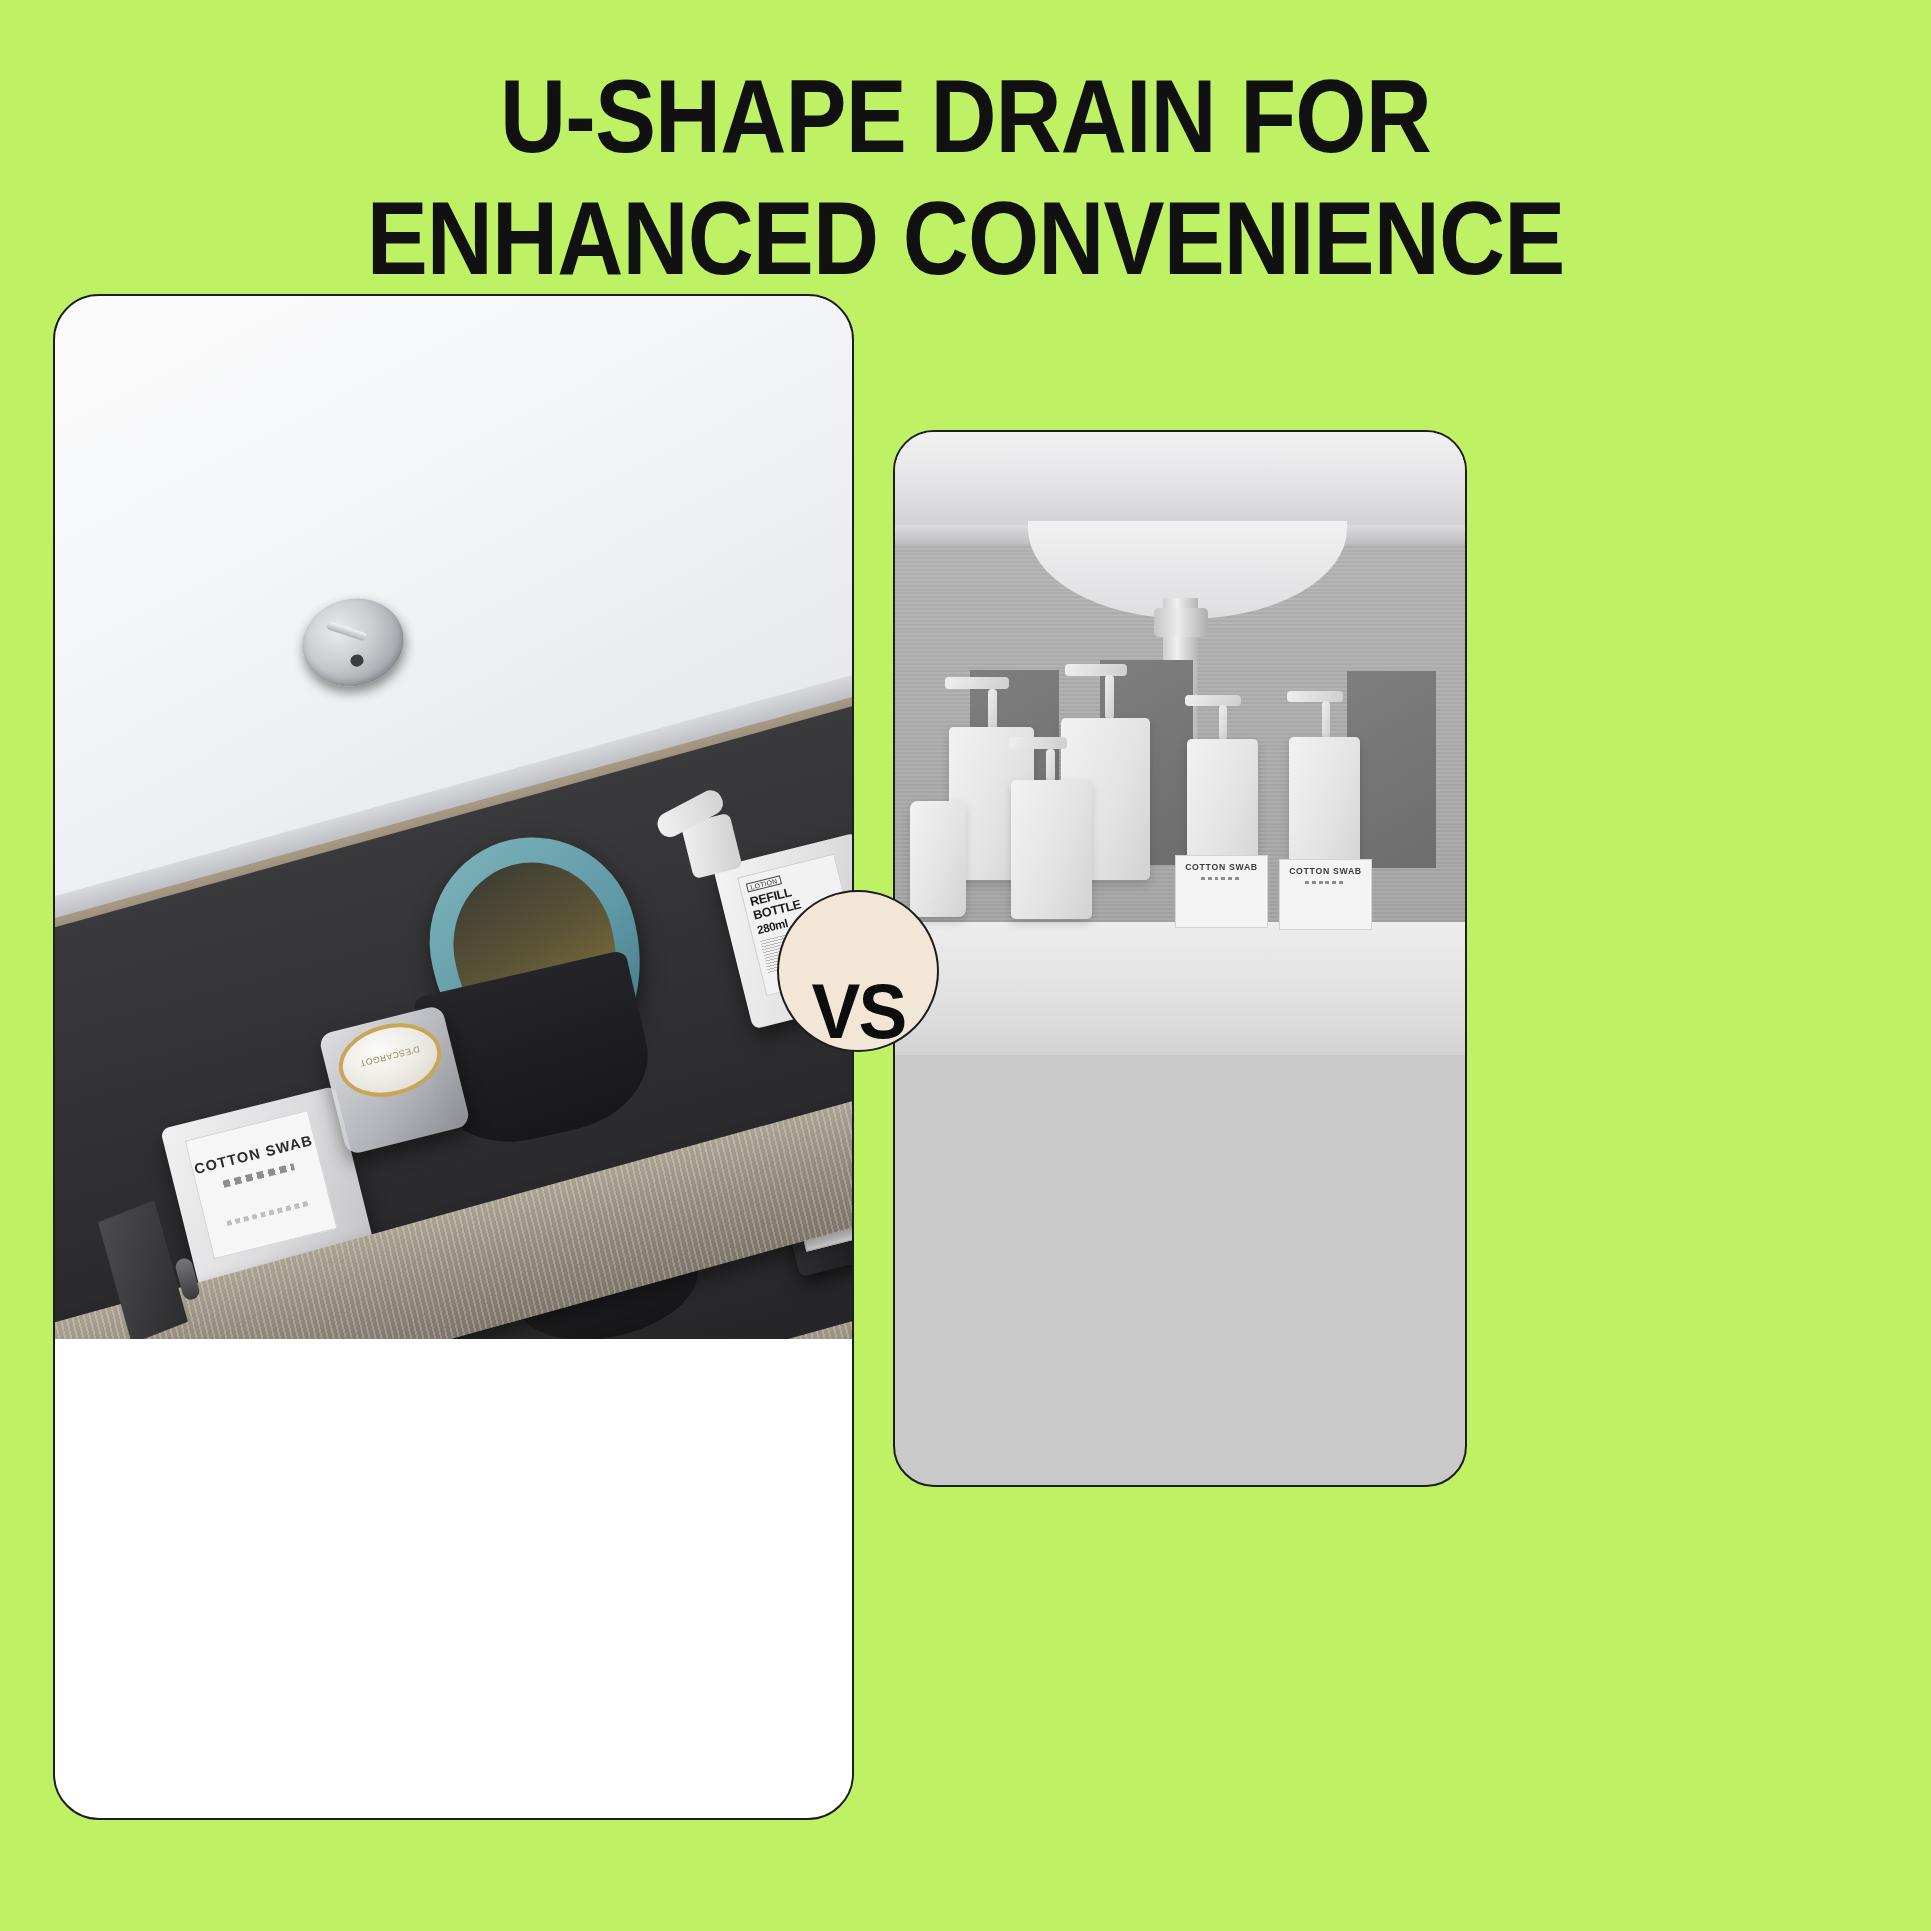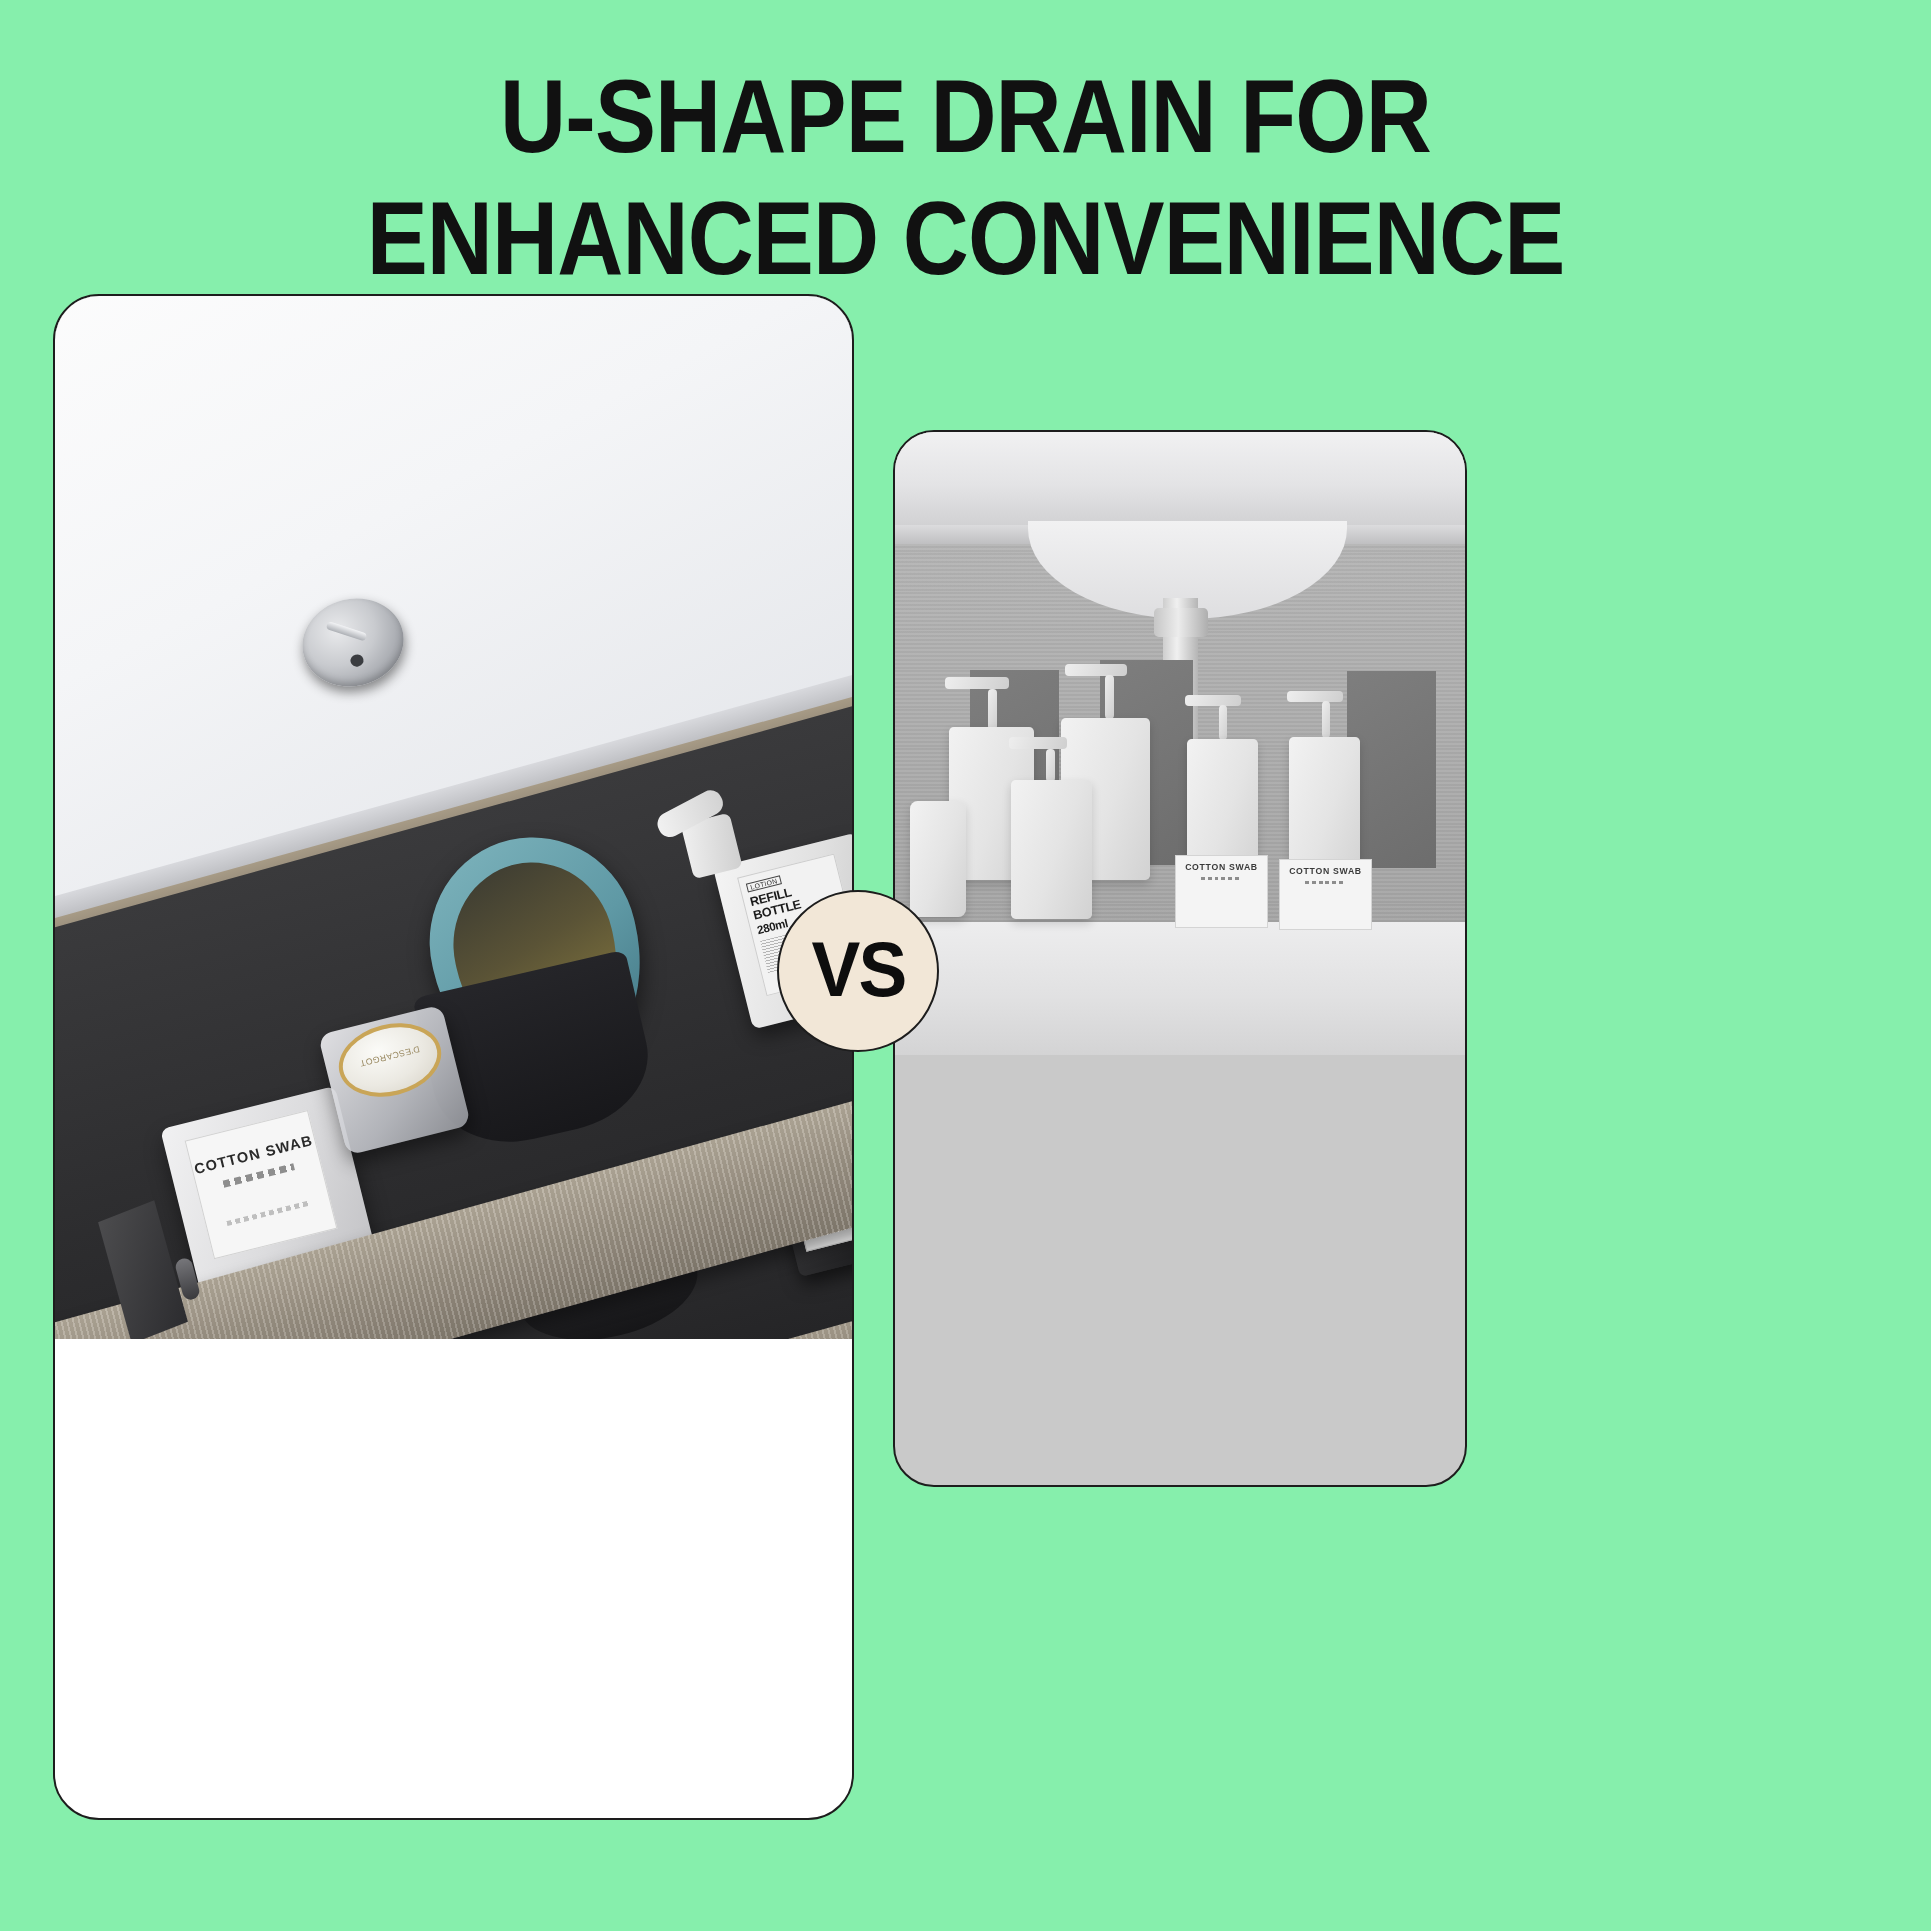--- a/index.html
+++ b/index.html
@@ -8,21 +8,21 @@
   html, body {
     width:1931px; height:1931px;
     background:#ede2d3;
     font-family:"Liberation Sans", sans-serif;
     overflow:hidden;
   }
 
   .page {
     position:relative;
     width:1931px; height:1931px;
-    background:#86efac;
+    background:#bef264;
   }
 
   
   .title-block {
     position:absolute;
     left:0; top:56px;
     width:1931px;
     text-align:center;
   }
   .title-line {
@@ -482,21 +482,21 @@
 
   
   .vs-badge {
     position:absolute;
     left:777px; top:890px;
     width:162px; height:162px;
     border-radius:50%;
     background:#f2e7d7;
     border:2.9px solid #1d1d1d;
     display:flex;
-    align-items:center;
+    align-items:flex-end;
     justify-content:center;
     z-index:20;
   }
   .vs-badge span {
     font-family:"Liberation Sans", sans-serif;
     font-weight:bold;
     font-size:77px;
     color:#0d0d0d;
     letter-spacing:-1.9px;
     transform:scaleX(0.95);

